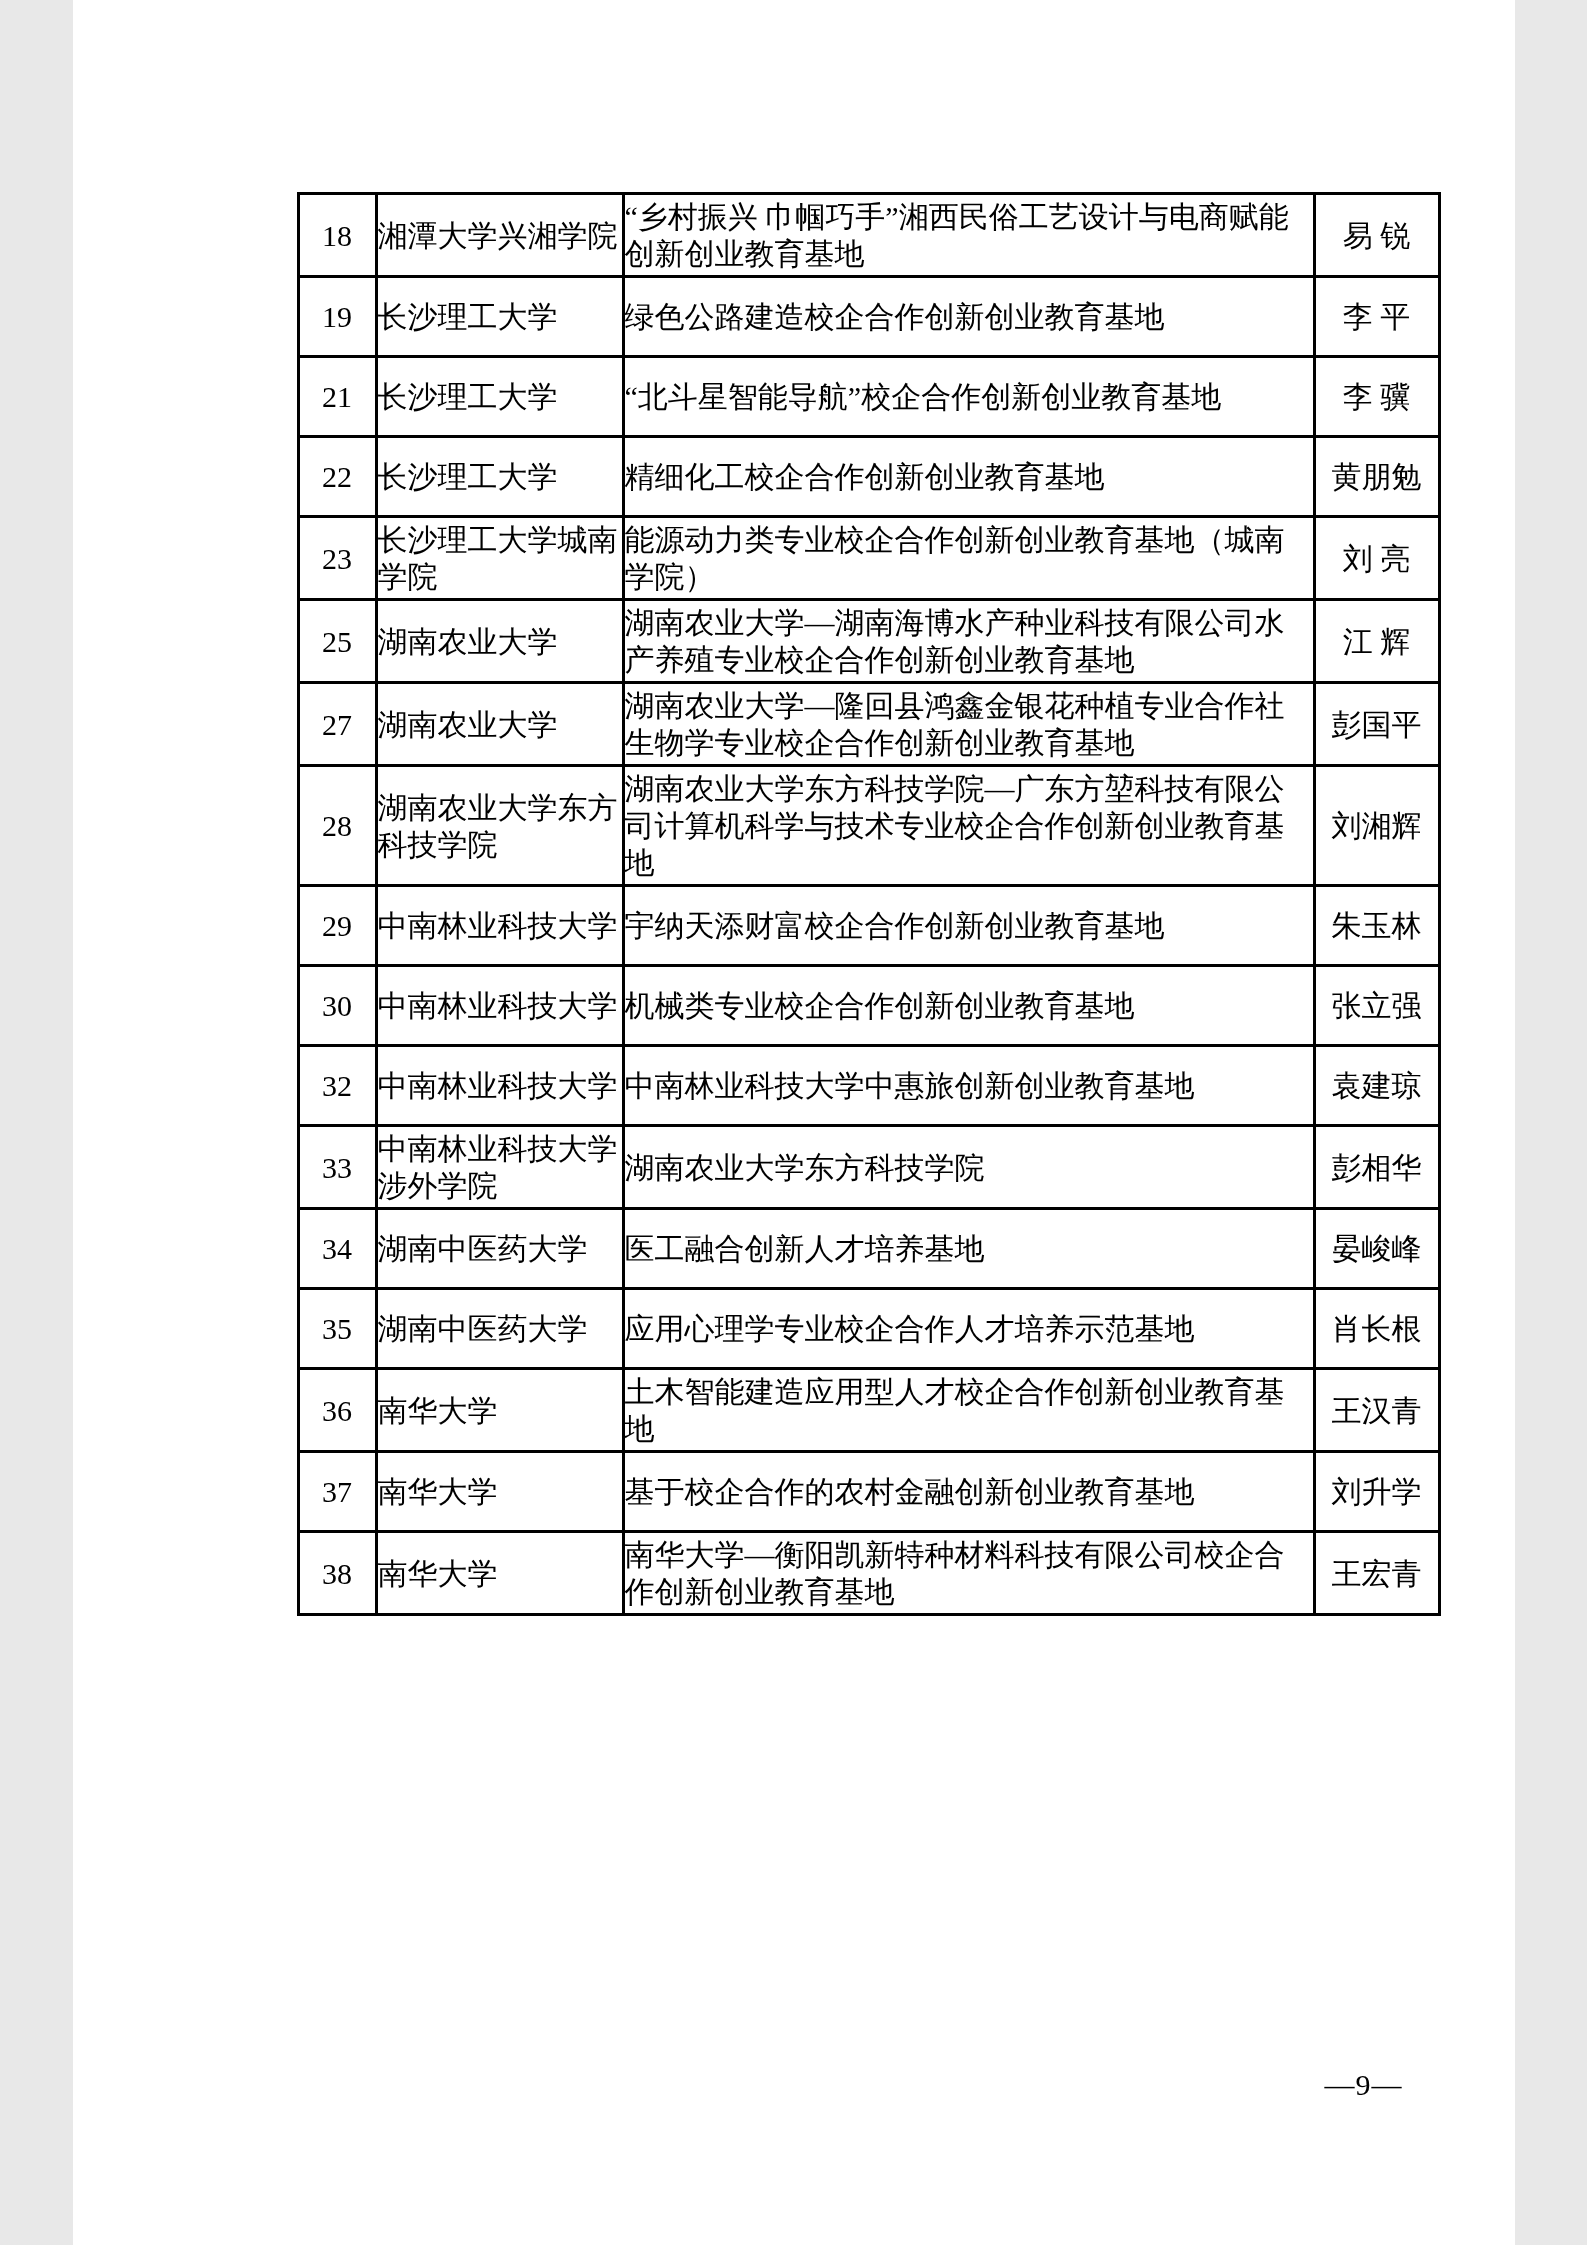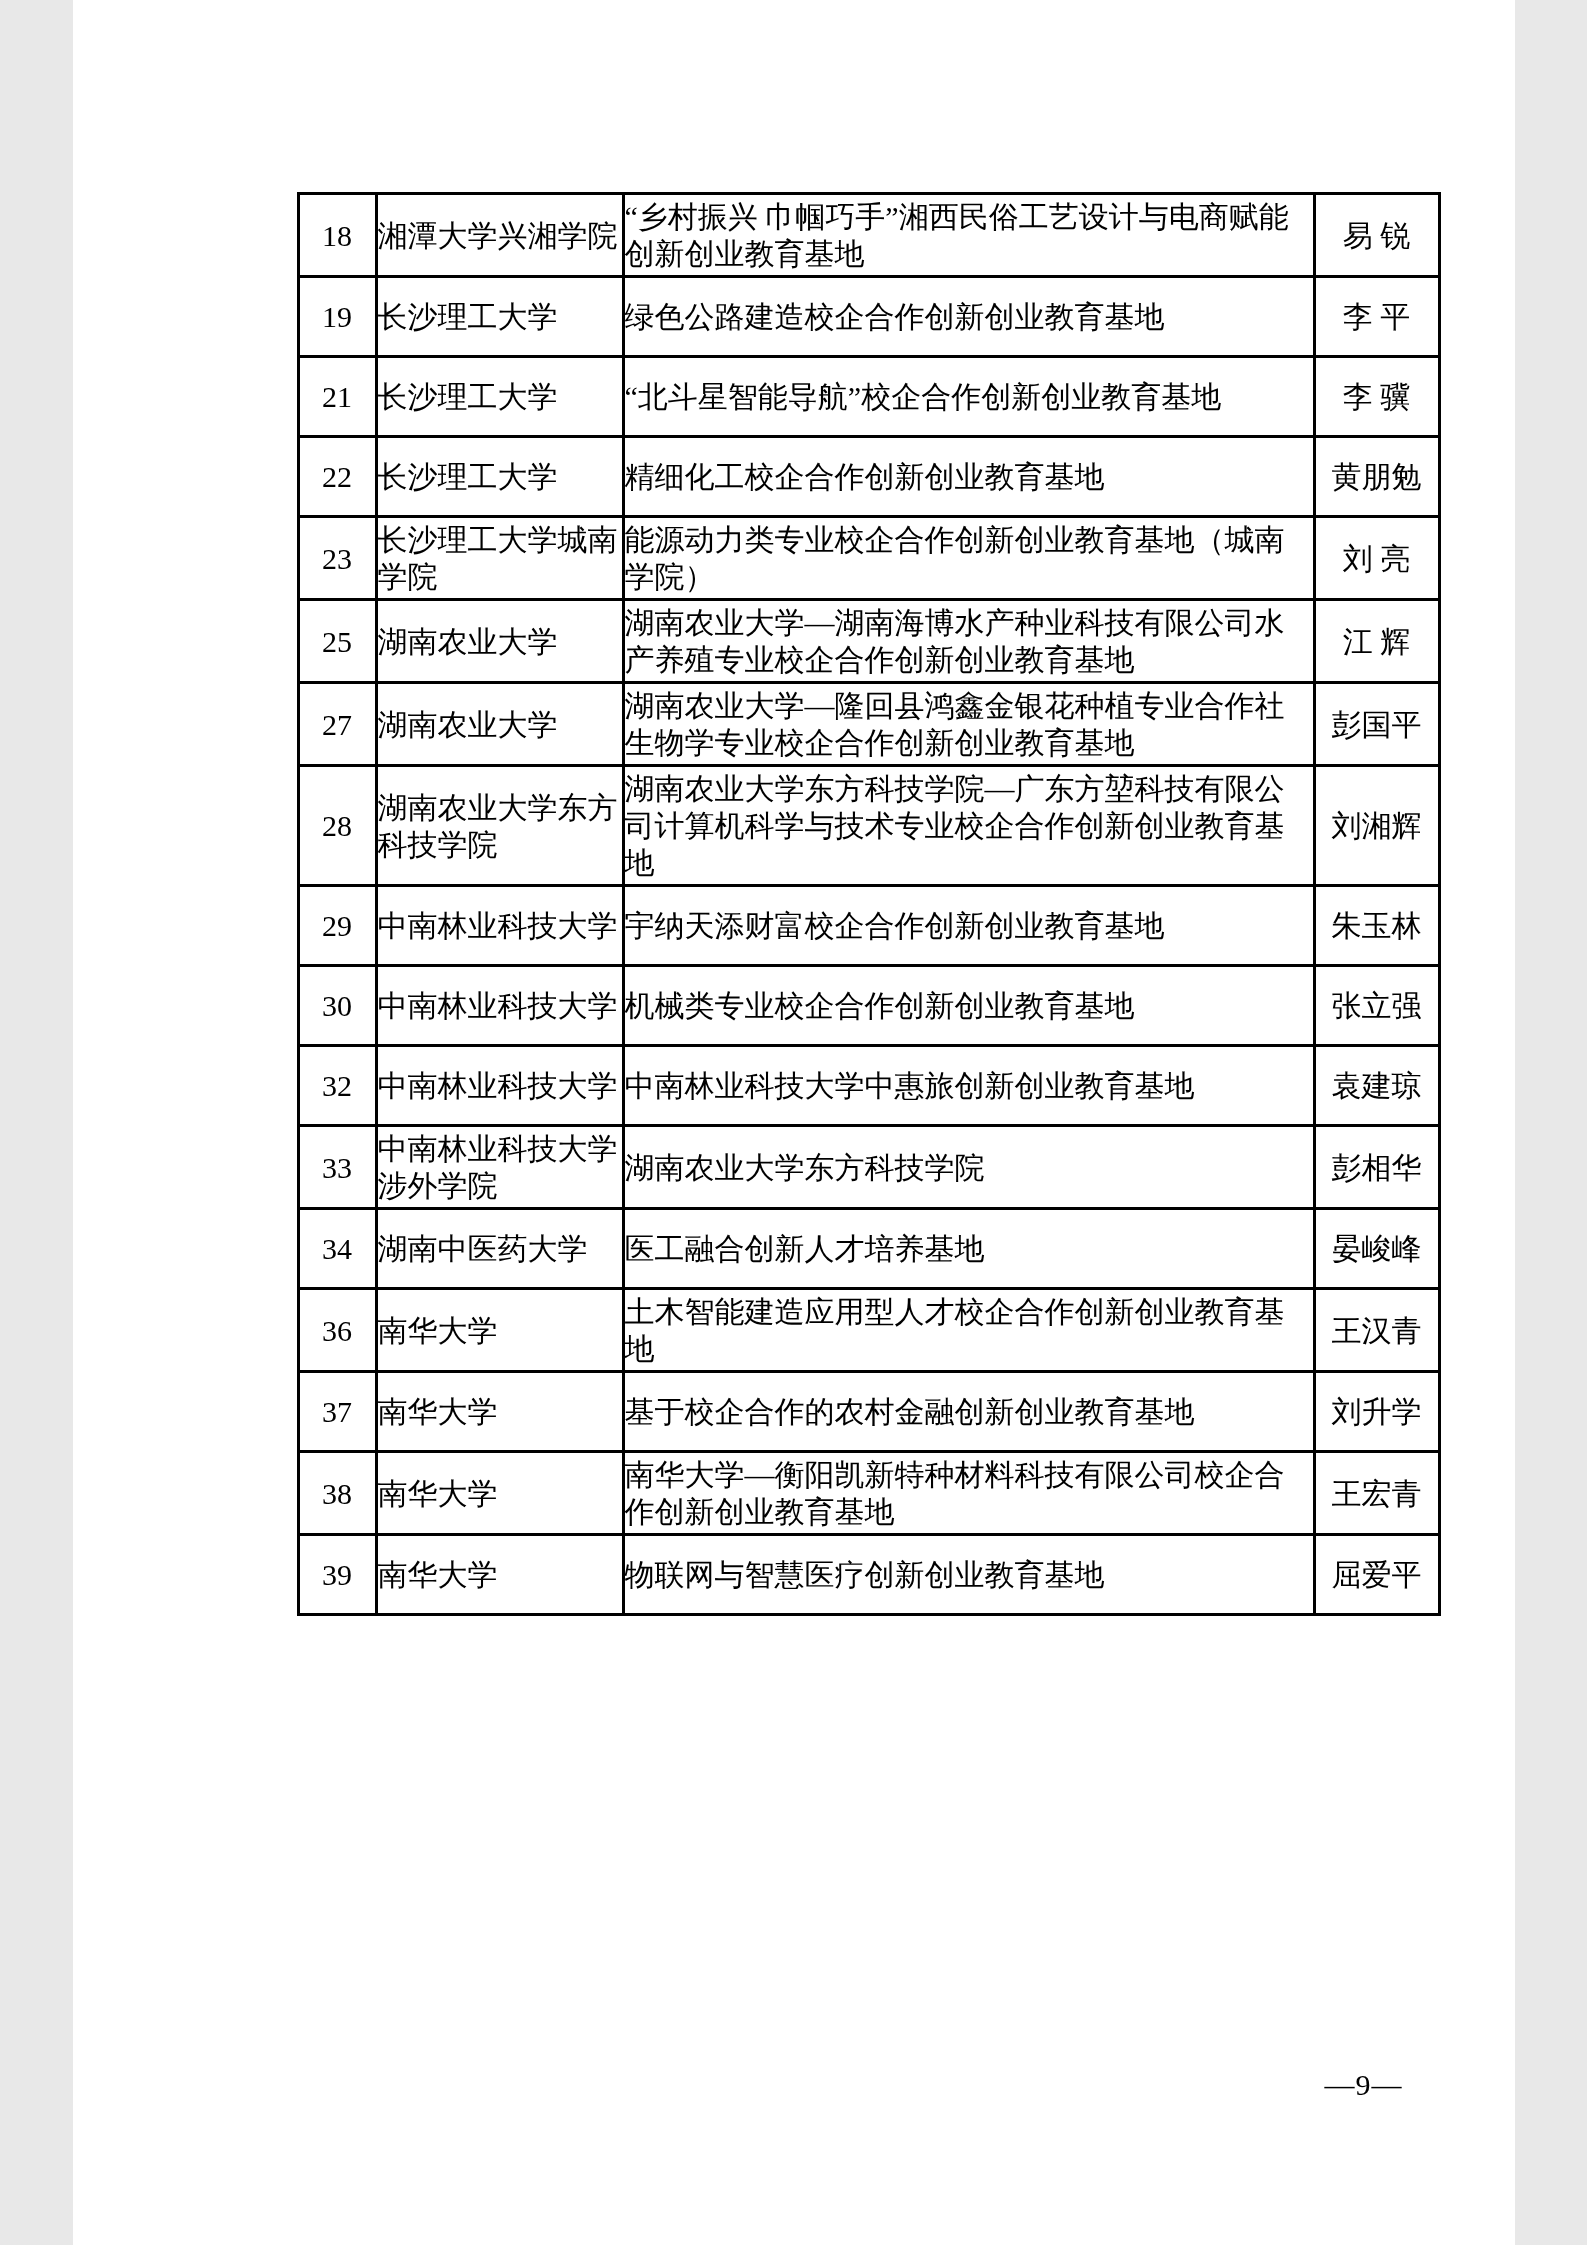--- a/index.html
+++ b/index.html
@@ -137,41 +137,41 @@
     <td class="c-base">湖南农业大学东方科技学院</td>
     <td class="c-person">彭相华</td>
   </tr>
         <tr>
     <td class="c-no">34</td>
     <td class="c-uni">湖南中医药大学</td>
     <td class="c-base">医工融合创新人才培养基地</td>
     <td class="c-person">晏峻峰</td>
   </tr>
         <tr>
+    <td class="c-no">35</td>
+    <td class="c-uni">湖南中医药大学</td>
+    <td class="c-base">应用心理学专业校企合作人才培养示范基地</td>
+    <td class="c-person">肖长根</td>
+  </tr>
+        <tr>
     <td class="c-no">36</td>
     <td class="c-uni">南华大学</td>
     <td class="c-base">土木智能建造应用型人才校企合作创新创业教育基地</td>
     <td class="c-person">王汉青</td>
   </tr>
         <tr>
     <td class="c-no">37</td>
     <td class="c-uni">南华大学</td>
     <td class="c-base">基于校企合作的农村金融创新创业教育基地</td>
     <td class="c-person">刘升学</td>
   </tr>
         <tr>
     <td class="c-no">38</td>
     <td class="c-uni">南华大学</td>
     <td class="c-base">南华大学—衡阳凯新特种材料科技有限公司校企合作创新创业教育基地</td>
     <td class="c-person">王宏青</td>
   </tr>
-        <tr>
-    <td class="c-no">39</td>
-    <td class="c-uni">南华大学</td>
-    <td class="c-base">物联网与智慧医疗创新创业教育基地</td>
-    <td class="c-person">屈爱平</td>
-  </tr>
       </tbody>
   </table>
 
   <div class="page-number">—9—</div>
 
 </div>
 
 </body></html>

